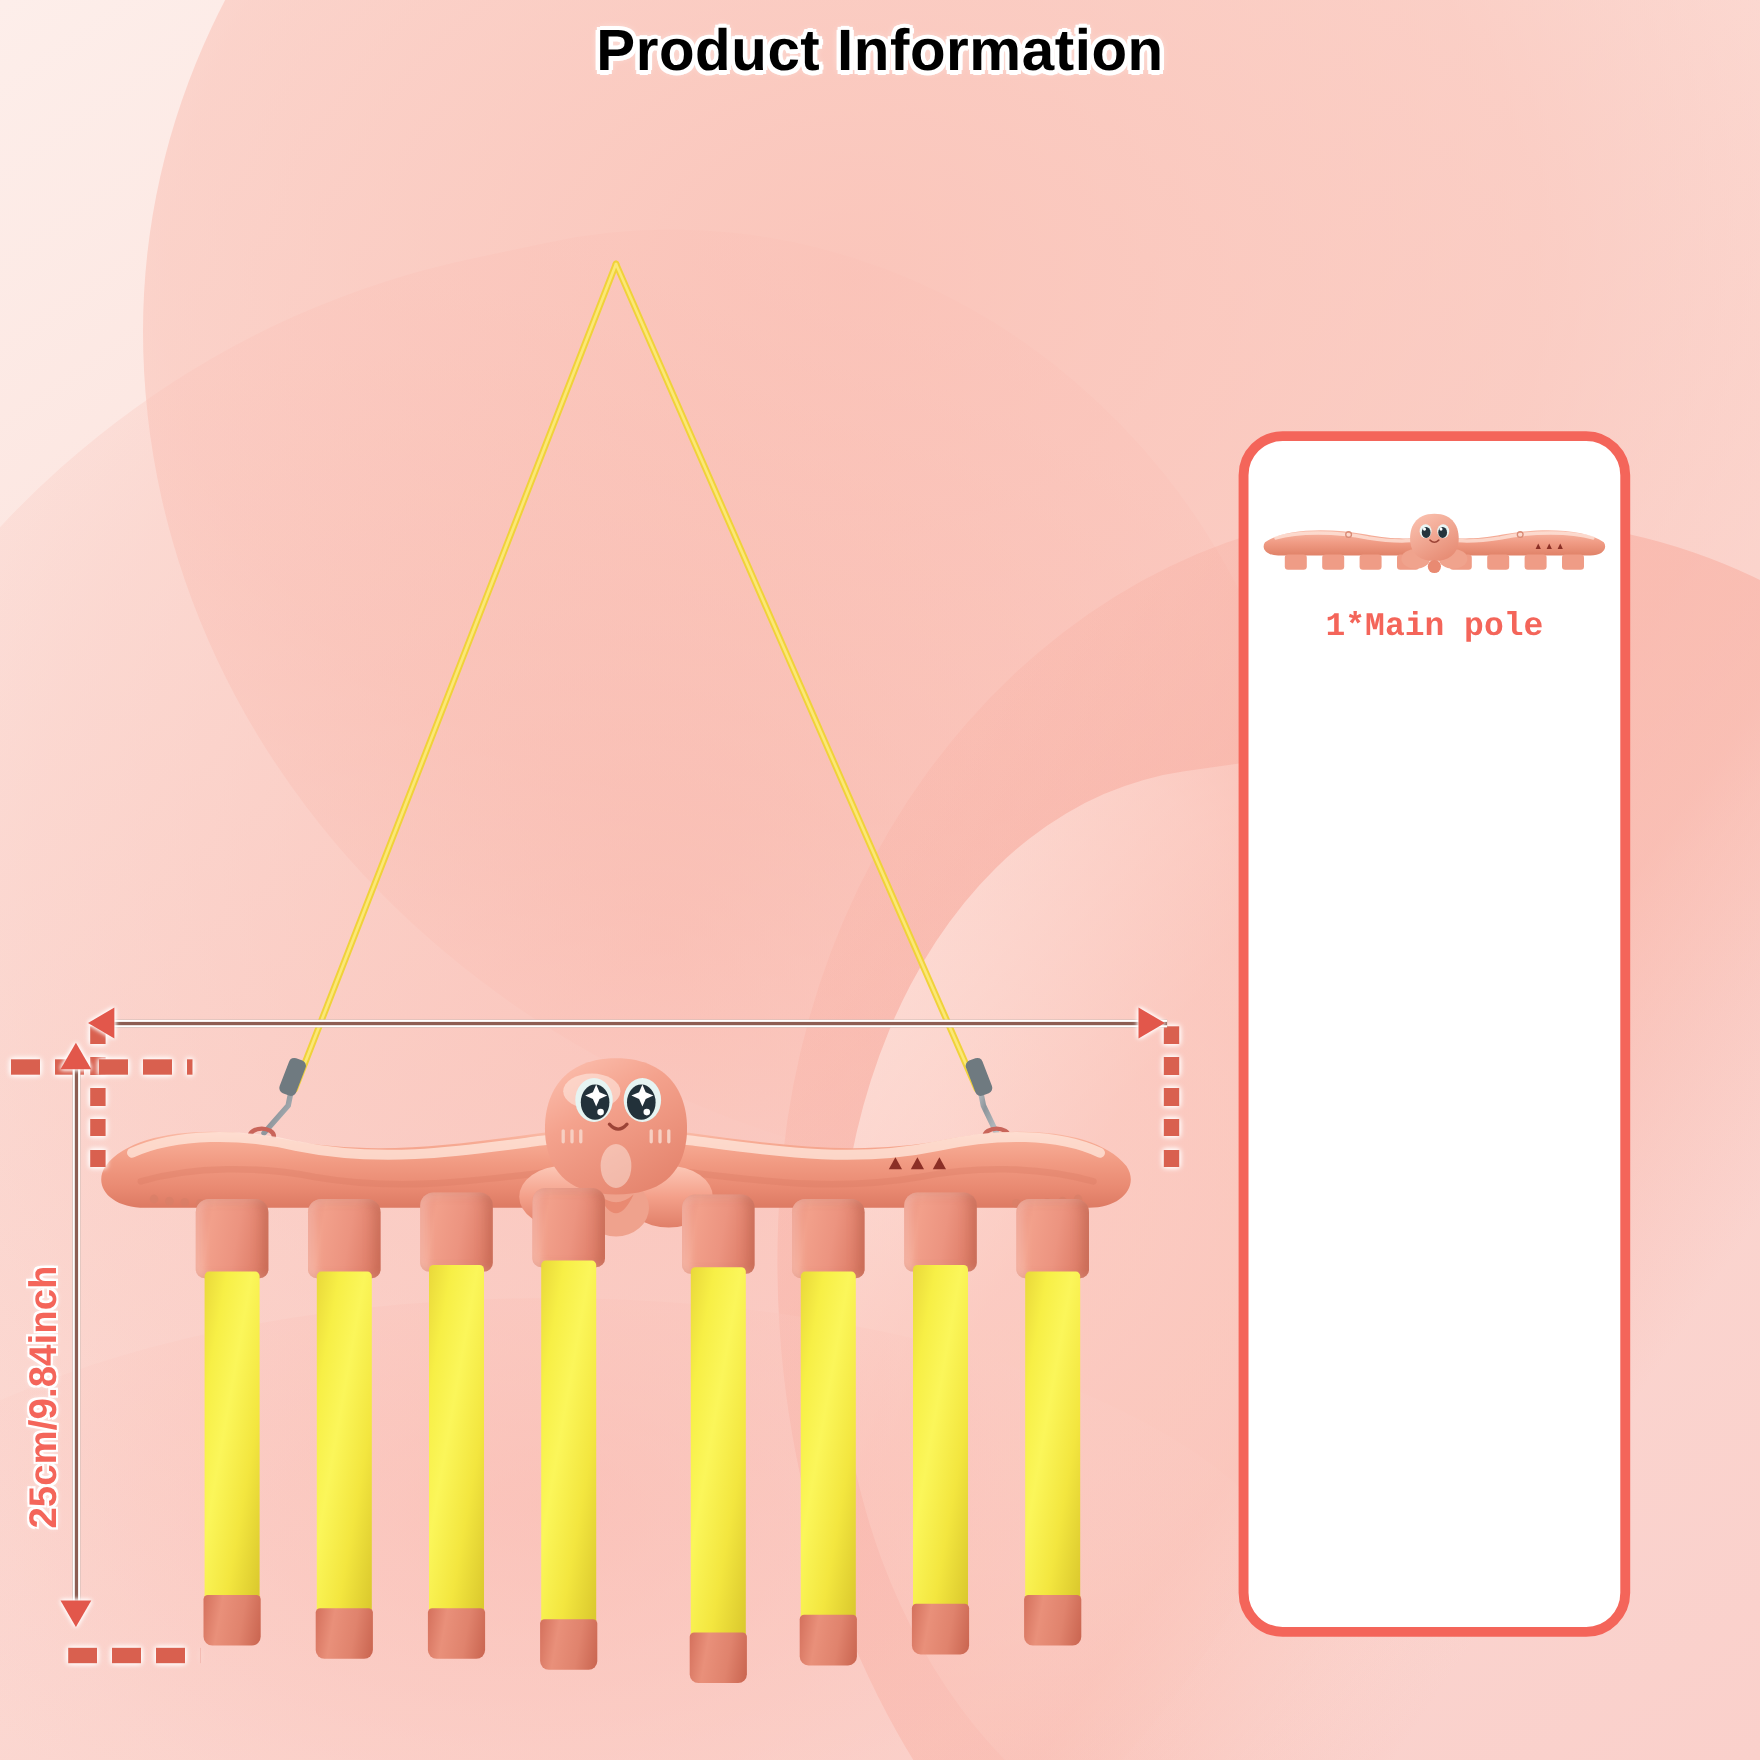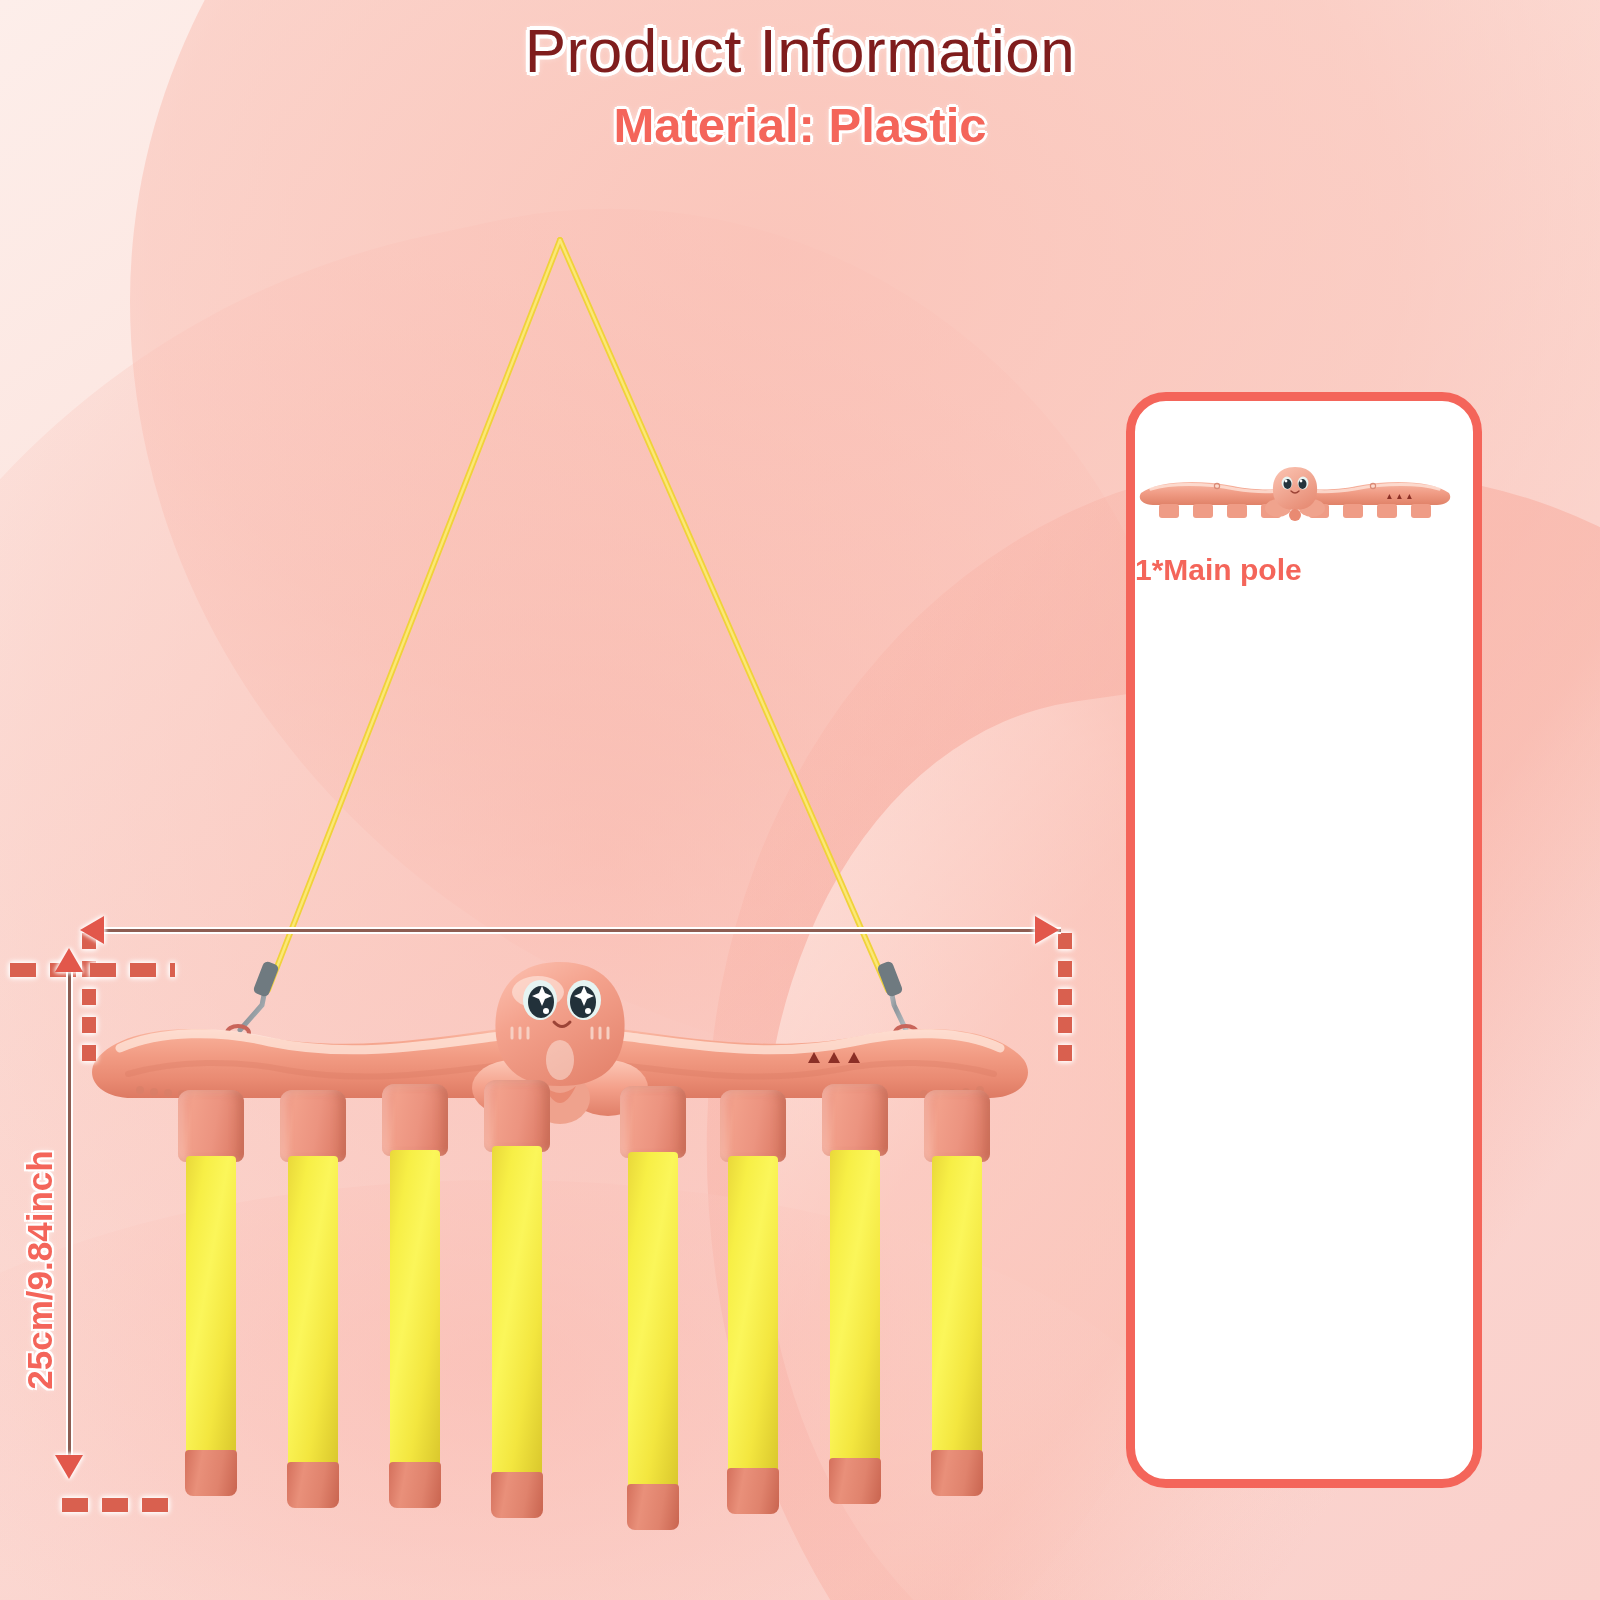--- a/index.html
+++ b/index.html
@@ -45,21 +45,21 @@
   }
   .bg-low-left {
     position:absolute; left:-200px; top:1180px; width:1400px; height:620px;
     background:radial-gradient(ellipse at 50% 30%, rgba(250,186,176,.55) 0%, rgba(251,205,197,.28) 50%, rgba(252,220,214,0) 78%);
     border-radius:50%;
   }
 
   
   .head-wrap { position:absolute; left:0; top:18px; width:1600px; text-align:center; z-index:40; }
   .title {
-    font-size:62px; font-weight:400; color:#7f1d1d;
+    font-size:53px; font-weight:700; color:#000000;
     letter-spacing:.5px; line-height:1.08;
     text-shadow:
       -3px -3px 0 #fff, 3px -3px 0 #fff, -3px 3px 0 #fff, 3px 3px 0 #fff,
       0 -4px 0 #fff, 0 4px 0 #fff, -4px 0 0 #fff, 4px 0 0 #fff,
       0 0 9px rgba(255,255,255,.95);
   }
   .subtitle {
     margin-top:12px;
     font-size:49px; font-weight:700; color:#f4655a;
     text-shadow:
@@ -142,21 +142,21 @@
   #panel {
     position:absolute; left:1126px; top:392px; width:356px; height:1096px;
     background:#fff; border:9px solid #f4655a; border-radius:40px;
     z-index:50;
     display:flex; flex-direction:column; align-items:center;
   }
   .part-label {
     font-size:30px; font-weight:700; color:#f4655a; text-align:center;
     white-space:nowrap;
   }
-  .part-row { width:100%; display:flex; flex-direction:column; align-items:flex-start; }
+  .part-row { width:100%; display:flex; flex-direction:column; align-items:center;font-family:Liberation Mono, monospace; }
 
   .mini-pole { width:320px; height:64px; position:relative; margin-top:58px; }
   .lbl-main { margin-top:30px; }
 
   .mini-stick { width:218px; height:22px; position:relative; margin-top:84px; }
   .mini-stick .ms-body {
     position:absolute; left:18px; top:1px; width:182px; height:20px;
     background:linear-gradient(180deg,#f5ec55 0%,#fbf65f 35%,#ece03a 100%);
     border-radius:3px;
   }
@@ -180,21 +180,20 @@
 
   <div class="bg-base"></div>
   <div class="bg-blob-a"></div>
   <div class="bg-blob-b"></div>
   <div class="bg-light-wedge"></div>
   <div class="bg-sweep"></div>
   <div class="bg-low-left"></div>
 
   <div class="head-wrap">
     <div class="title">Product Information</div>
-    <div class="subtitle">Material: Plastic</div>
   </div>
 
   <div id="product">
 
     <svg class="cord-svg" viewBox="0 0 1110 1560">
       <defs>
         <linearGradient id="barGrad" x1="0" y1="0" x2="0" y2="1">
           <stop offset="0%" stop-color="#fbc2b0"></stop>
           <stop offset="18%" stop-color="#f7ab94"></stop>
           <stop offset="45%" stop-color="#f19a82"></stop>

